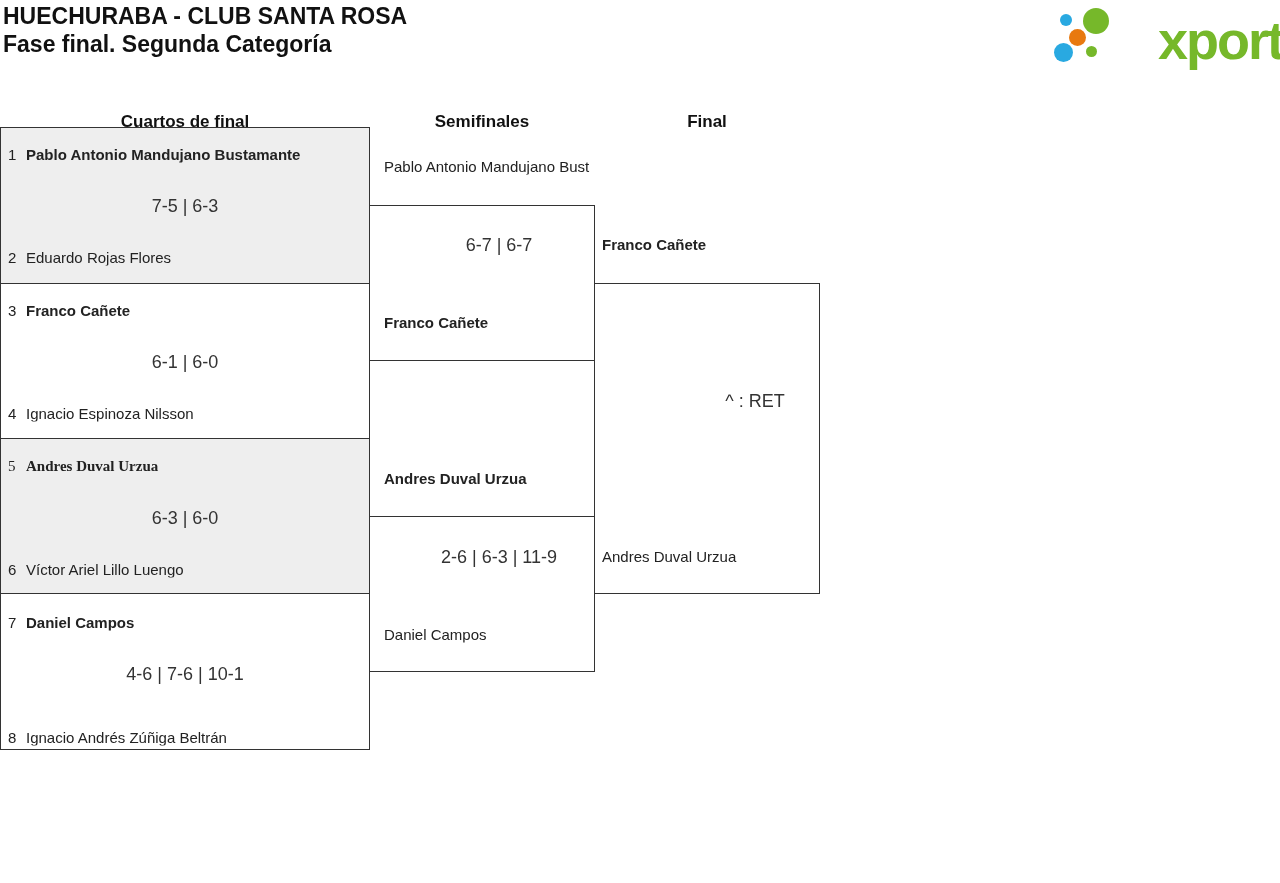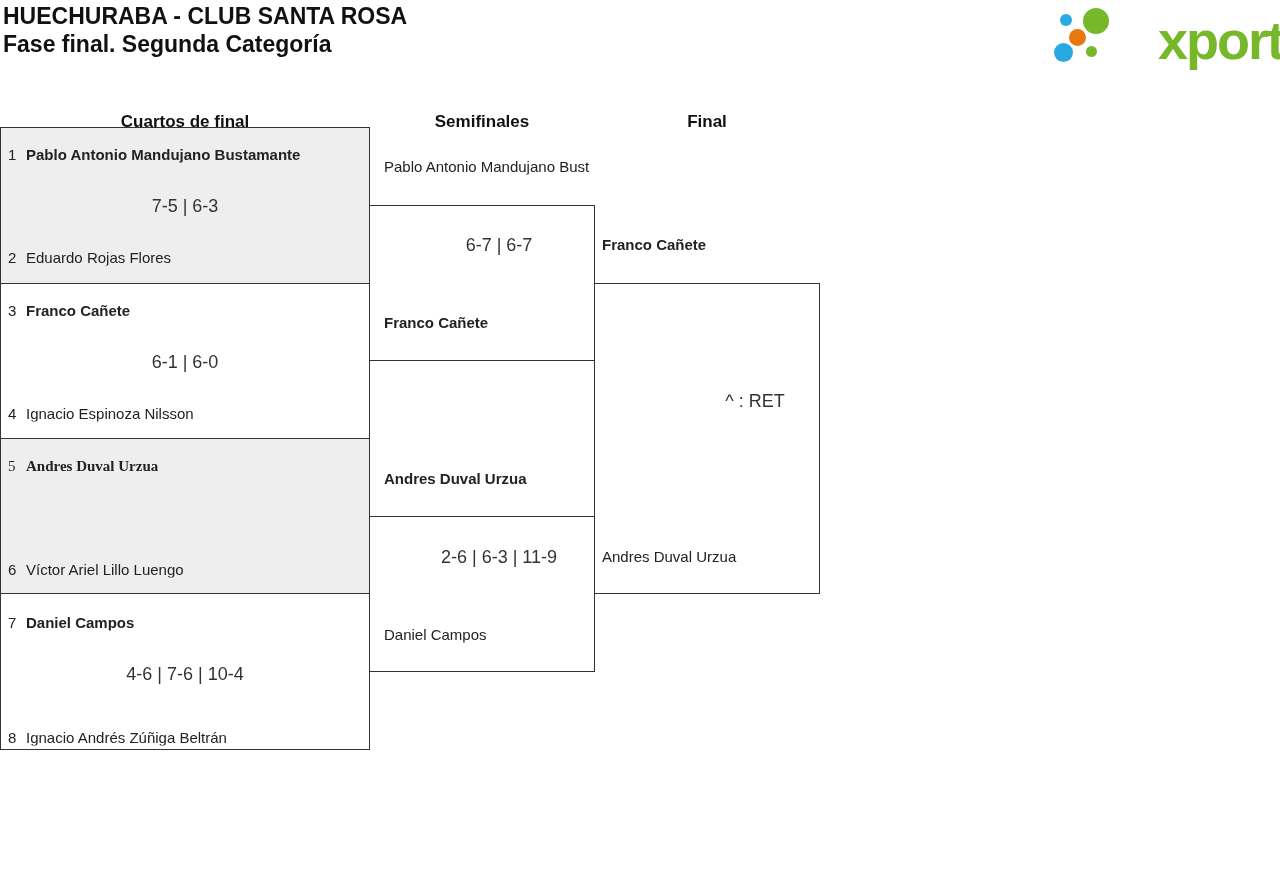--- a/index.html
+++ b/index.html
@@ -77,28 +77,29 @@
     <span class="seed">3</span><span class="winner">Franco Cañete</span>
   </div>
   <div class="score c1score" style="top:362px;">6-1 | 6-0</div>
   <div class="row col1" style="top:413px;">
     <span class="seed">4</span><span>Ignacio Espinoza Nilsson</span>
   </div>
 
   <div class="row col1" style="top:466px;font-family:Liberation Serif, serif;">
     <span class="seed">5</span><span class="winner">Andres Duval Urzua</span>
   </div>
+  <div class="score c1score" style="top:518px;">6-3 | 6-0</div>
   <div class="row col1" style="top:569px;">
     <span class="seed">6</span><span>Víctor Ariel Lillo Luengo</span>
   </div>
 
   <div class="row col1" style="top:622px;">
     <span class="seed">7</span><span class="winner">Daniel Campos</span>
   </div>
-  <div class="score c1score" style="top:674px;">4-6 | 7-6 | 10-4</div>
+  <div class="score c1score" style="top:674px;">4-6 | 7-6 | 10-1</div>
   <div class="row col1" style="top:725px;margin-top:12px;">
     <span class="seed">8</span><span>Ignacio Andrés Zúñiga Beltrán</span>
   </div>
 
   <div class="row col2" style="top:166px;">
     <span>Pablo Antonio Mandujano Bust</span>
   </div>
   <div class="score c2score" style="top:245px;">6-7 | 6-7</div>
   <div class="row col2" style="top:322px;">
     <span class="winner">Franco Cañete</span>

